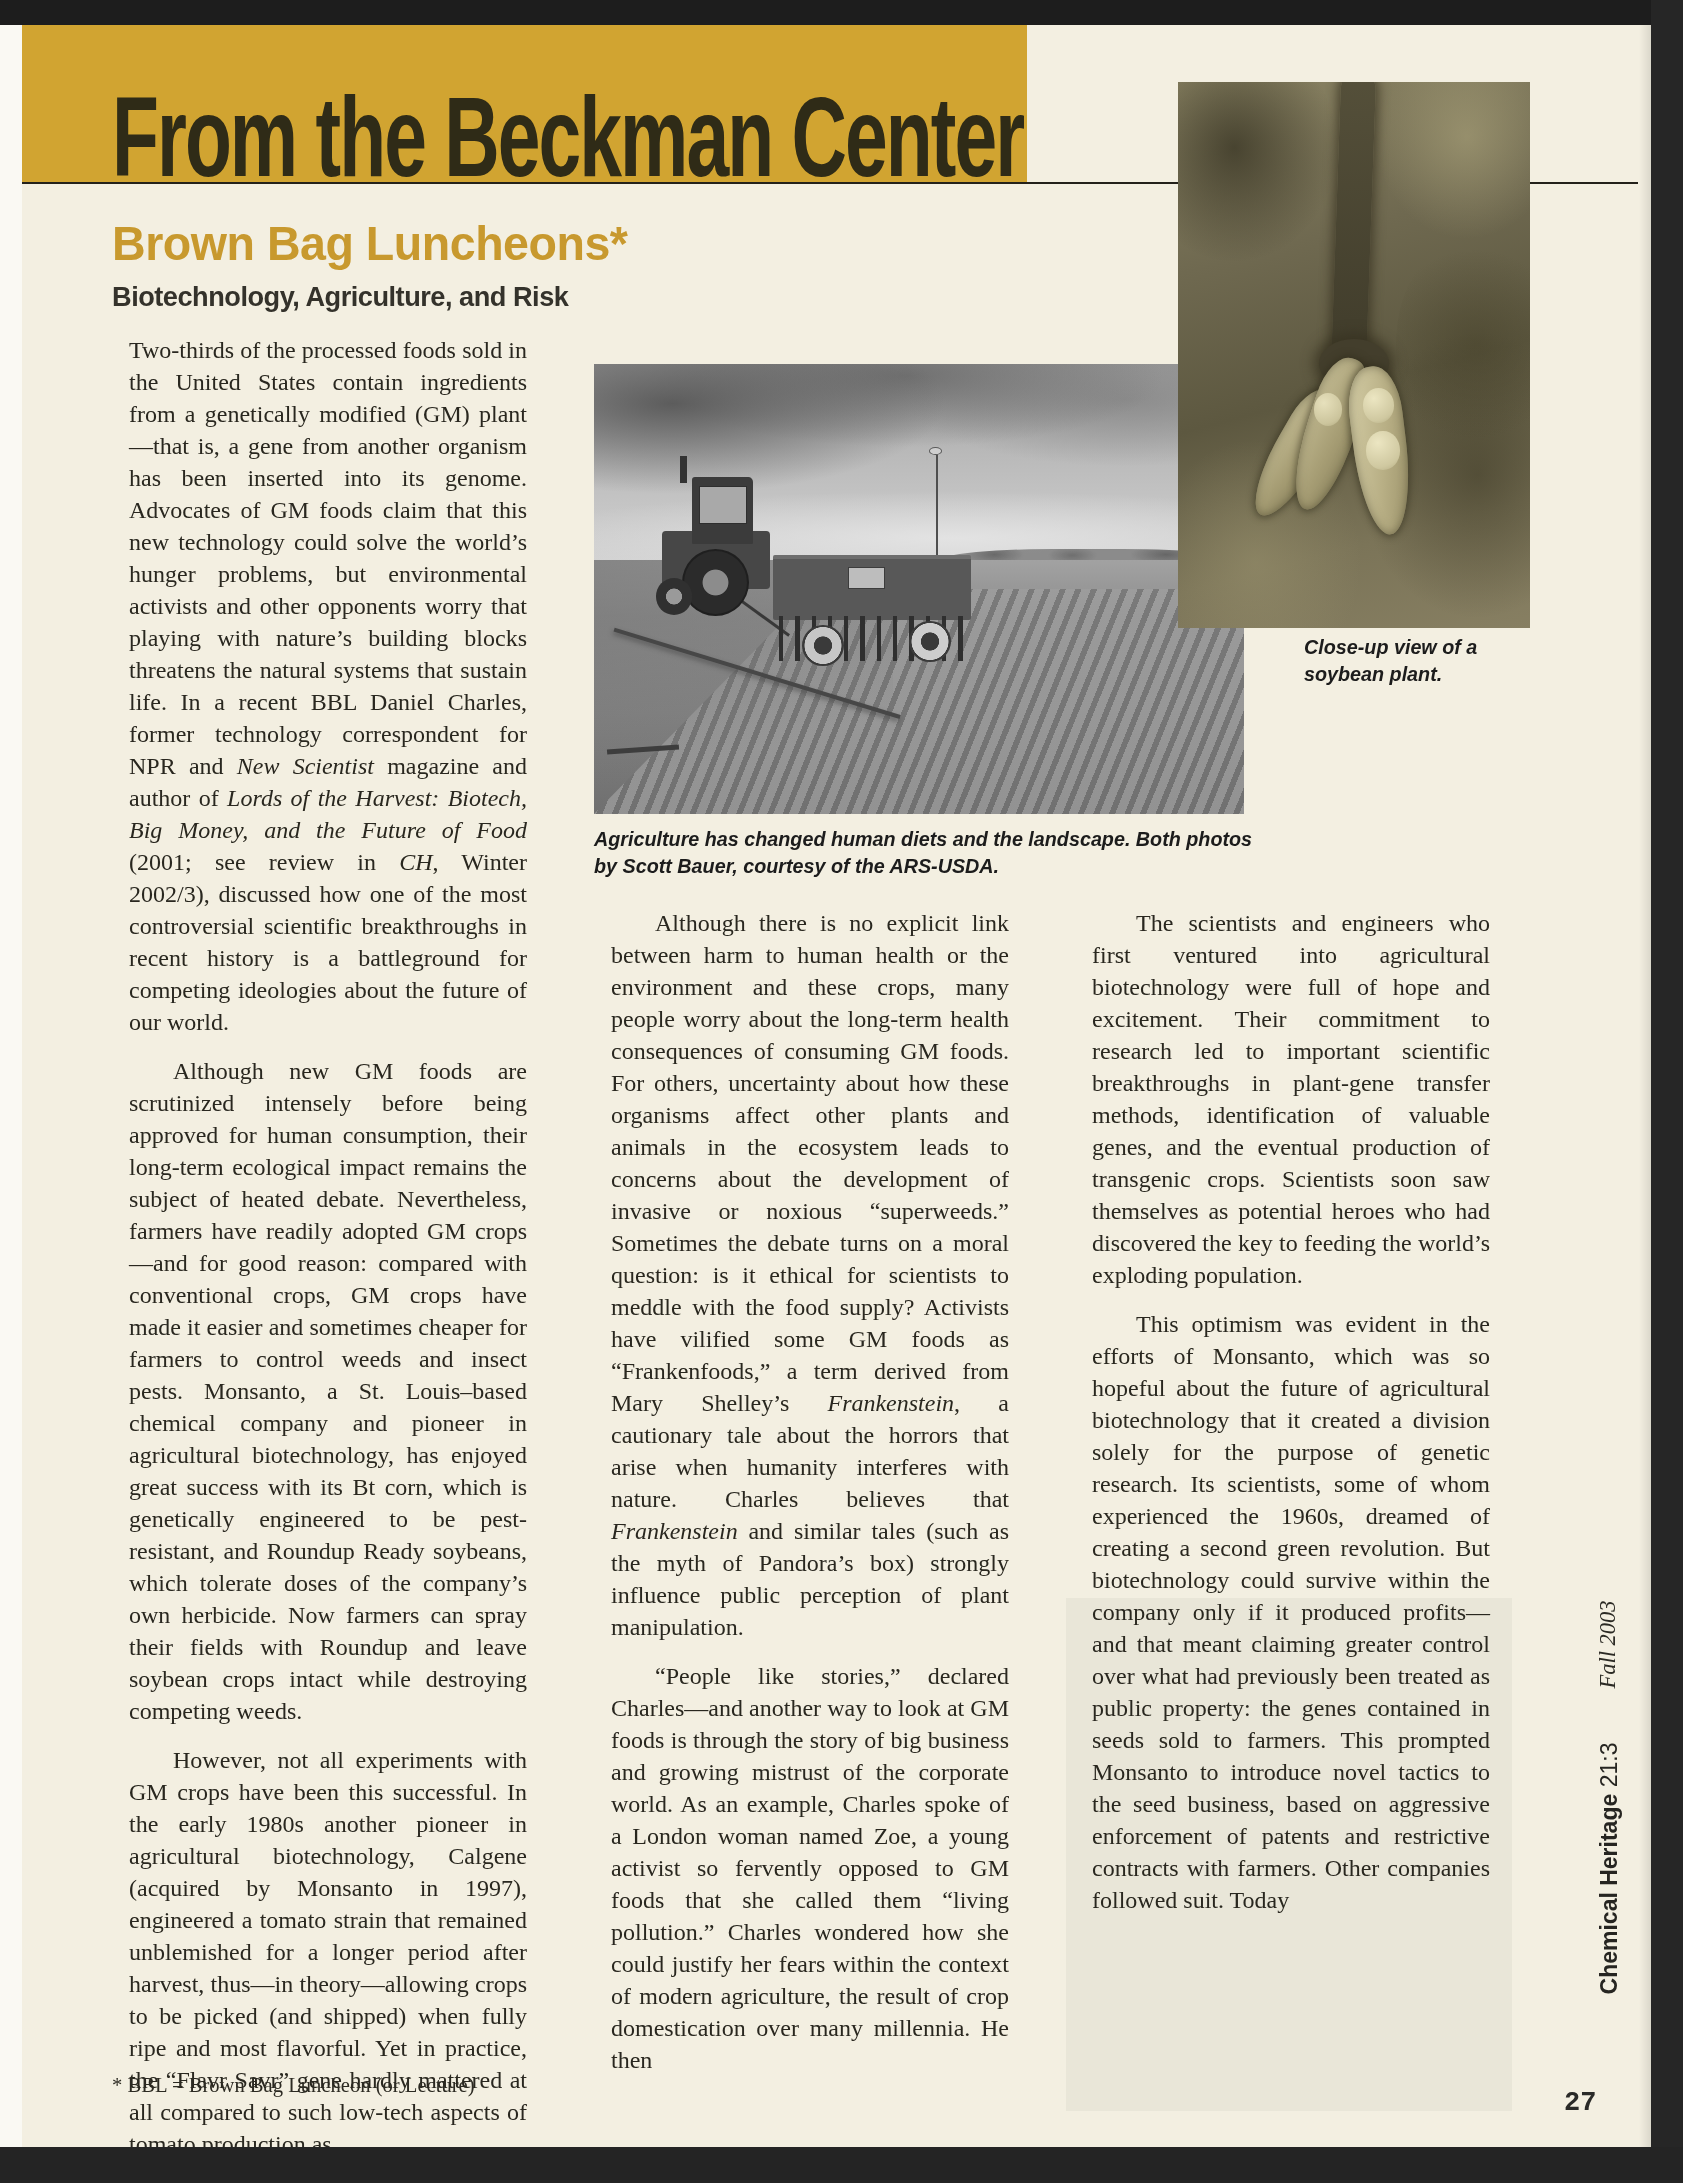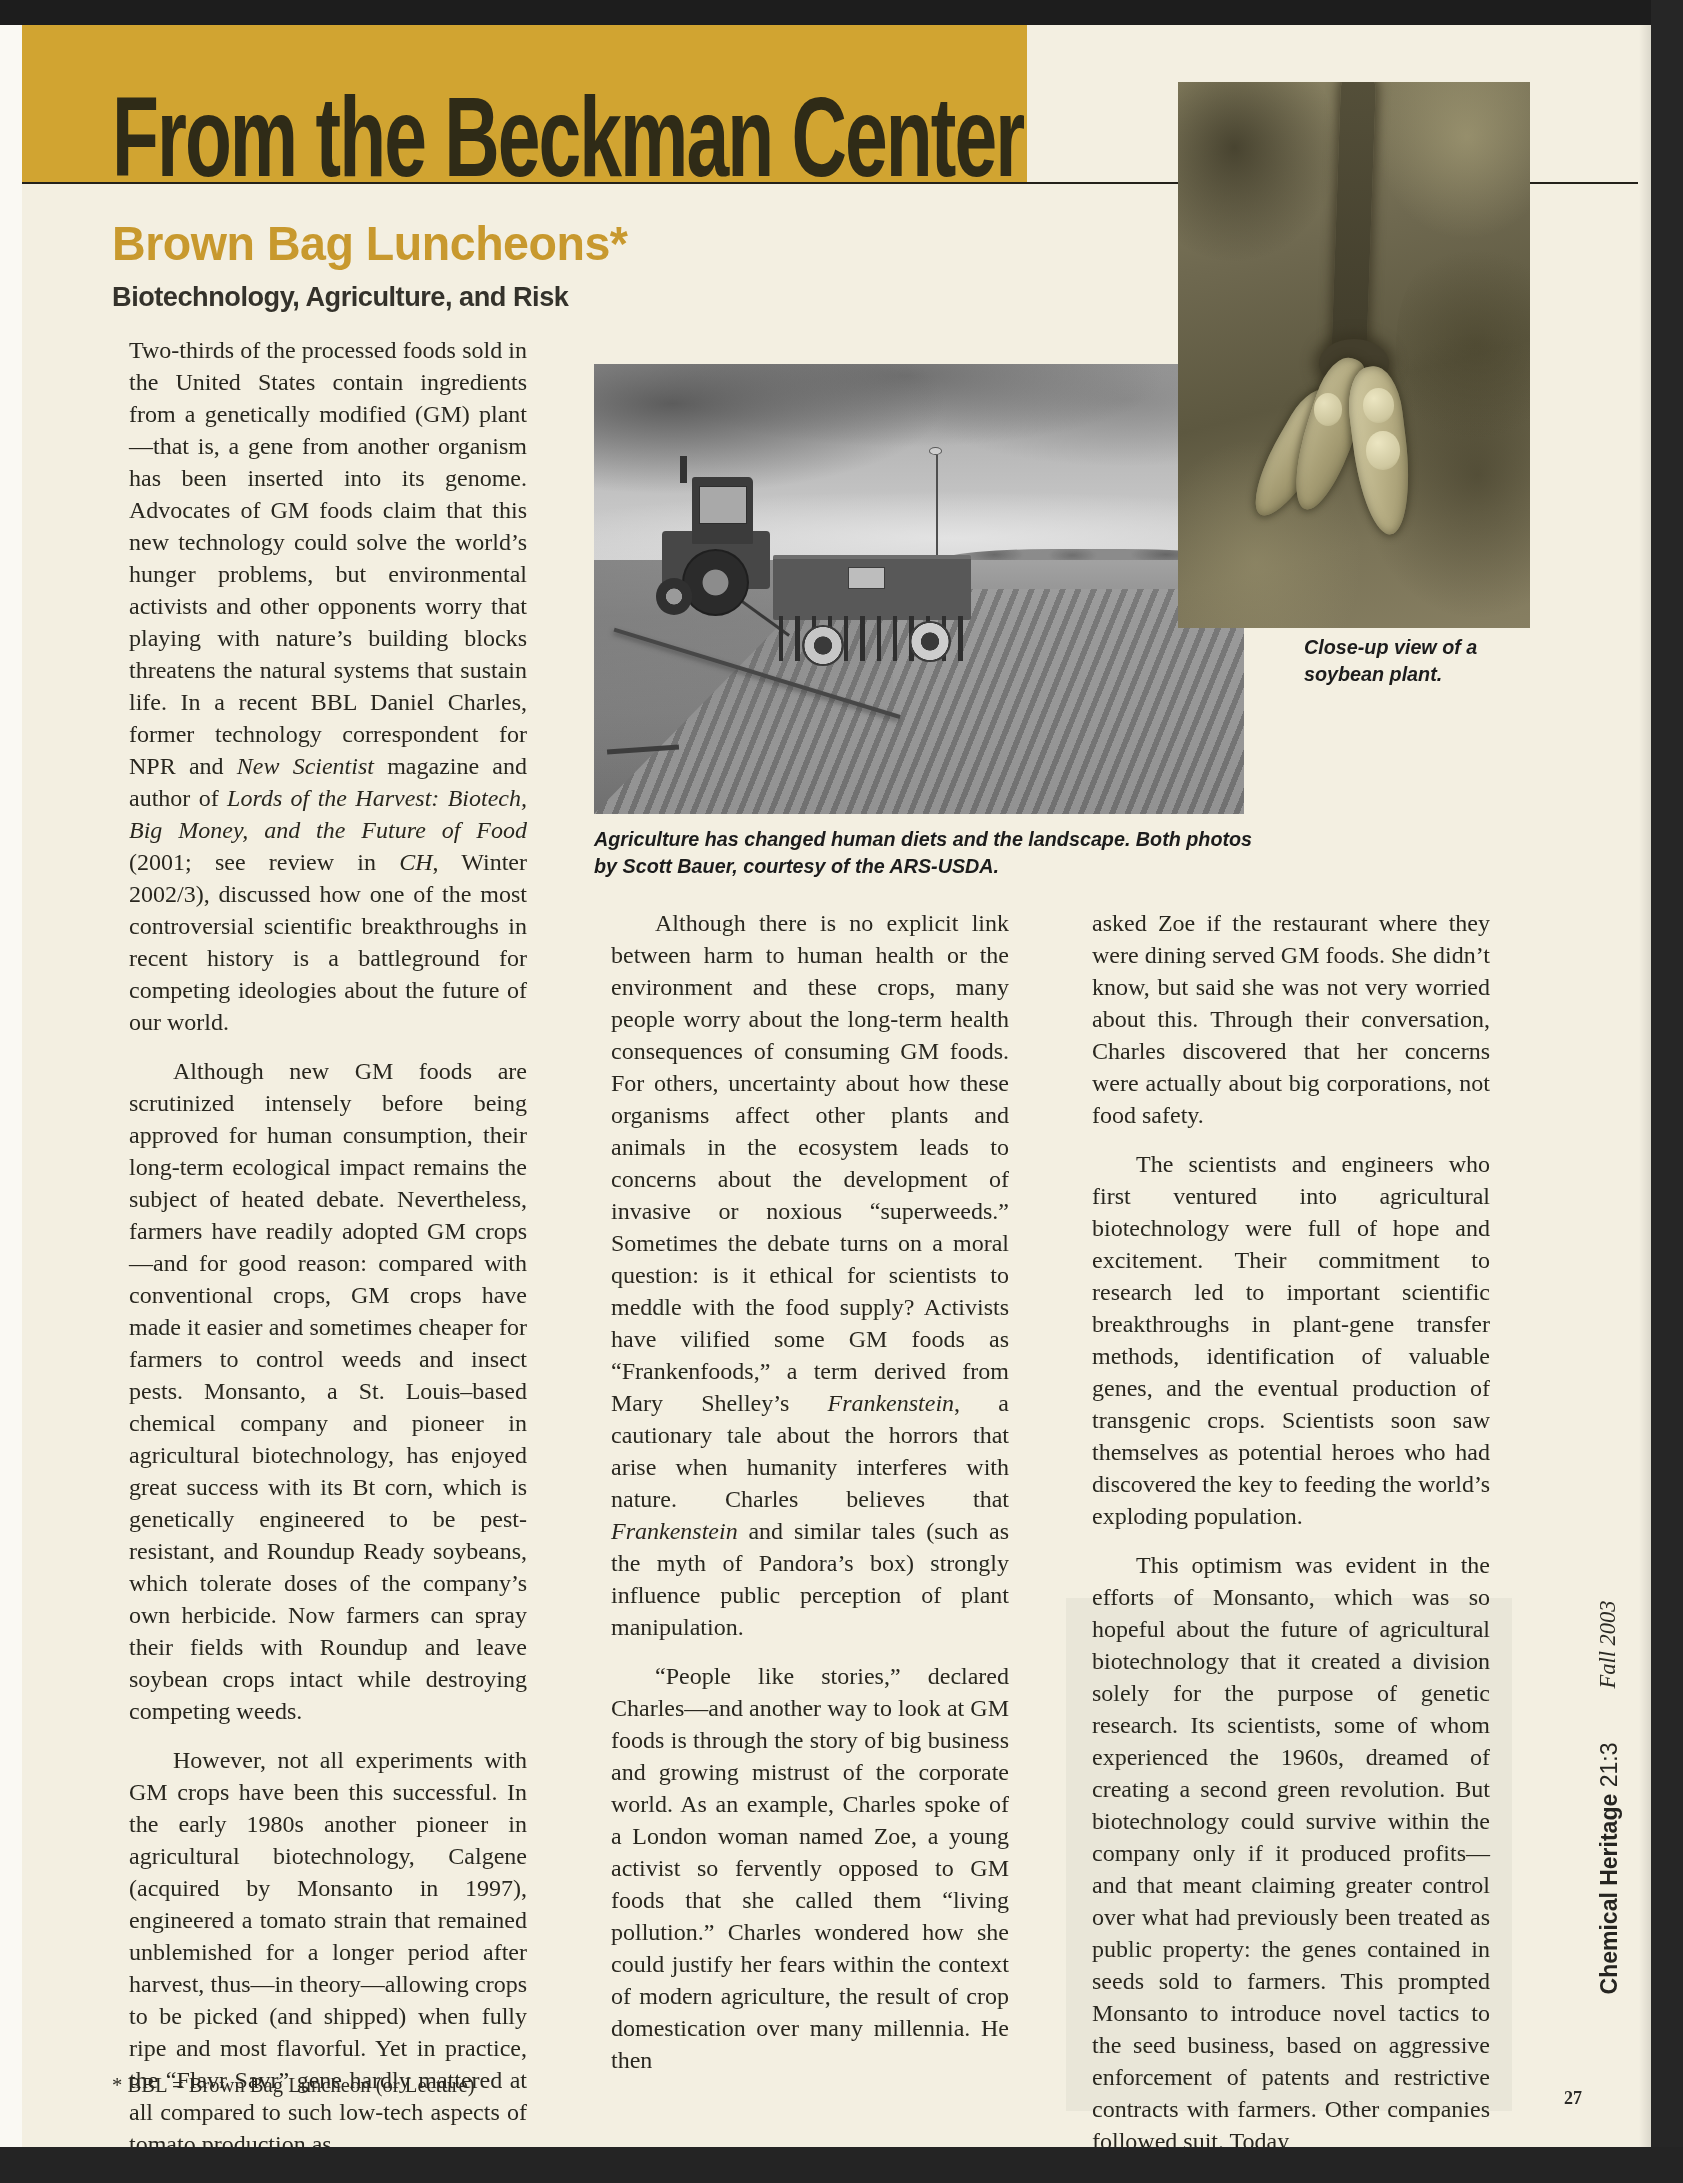--- a/index.html
+++ b/index.html
@@ -136,22 +136,22 @@
     text-align:center;white-space:nowrap;
   }
   .side-journal{
     left:1447px;top:1836px;width:280px;height:27px;
     transform:rotate(-90deg);transform-origin:center;
     font-family:"Liberation Sans",sans-serif;font-size:23px;color:#262521;
     text-align:center;white-space:nowrap;
   }
   .side-journal .jname{font-weight:700;}
   .page-number{
-    left:1542px;top:2069px;font-family:Liberation Serif, serif;
-    font-weight:700;font-size:18px;color:#2a2a28;
+    left:1542px;top:2069px;font-family:Liberation Mono, monospace;
+    font-weight:700;font-size:27px;color:#2a2a28;
   }
   i{font-style:italic;}
 </style>
 </head>
 <body>
 
 <div class="abs gutter-sliver"></div>
 
 <div class="abs paper">
 
@@ -208,21 +208,20 @@
     <div class="abs soy-seed soy-seed2"></div>
   </div>
   <div class="abs caption cap-soy">Close-up view of a soybean plant.</div>
 
   <div class="abs col col2">
     <p class="indent">Although there is no explicit link between harm to human health or the environment and these crops, many people worry about the long-term health consequences of consuming GM foods. For others, uncertainty about how these organisms affect other plants and animals in the ecosystem leads to concerns about the development of invasive or noxious “superweeds.” Sometimes the debate turns on a moral question: is it ethical for scientists to meddle with the food supply? Activists have vilified some GM foods as “Frankenfoods,” a term derived from Mary Shelley’s <i>Frankenstein</i>, a cautionary tale about the horrors that arise when humanity interferes with nature. Charles believes that <i>Frankenstein</i> and similar tales (such as the myth of Pandora’s box) strongly influence public perception of plant manipulation.</p>
     <p class="indent">“People like stories,” declared Charles—and another way to look at GM foods is through the story of big business and growing mistrust of the corporate world. As an example, Charles spoke of a London woman named Zoe, a young activist so fervently opposed to GM foods that she called them “living pollution.” Charles wondered how she could justify her fears within the context of modern agriculture, the result of crop domestication over many millennia. He then</p>
   </div>
 
   <div class="abs col col3">
-    <p class="first">asked Zoe if the restaurant where they were dining served GM foods. She didn’t know, but said she was not very worried about this. Through their conversation, Charles discovered that her concerns were actually about big corporations, not food safety.</p>
     <p class="indent">The scientists and engineers who first ventured into agricultural biotechnology were full of hope and excitement. Their commitment to research led to important scientific breakthroughs in plant-gene transfer methods, identification of valuable genes, and the eventual production of transgenic crops. Scientists soon saw themselves as potential heroes who had discovered the key to feeding the world’s exploding population.</p>
     <p class="indent">This optimism was evident in the efforts of Monsanto, which was so hopeful about the future of agricultural biotechnology that it created a division solely for the purpose of genetic research. Its scientists, some of whom experienced the 1960s, dreamed of creating a second green revolution. But biotechnology could survive within the company only if it produced profits—and that meant claiming greater control over what had previously been treated as public property: the genes contained in seeds sold to farmers. This prompted Monsanto to introduce novel tactics to the seed business, based on aggressive enforcement of patents and restrictive contracts with farmers. Other companies followed suit. Today</p>
   </div>
 
   <div class="abs side-season">Fall 2003</div>
   <div class="abs side-journal">
     <span class="jname">Chemical Heritage</span>
     <span>21:3</span>
   </div>
   <div class="abs page-number">27</div>

